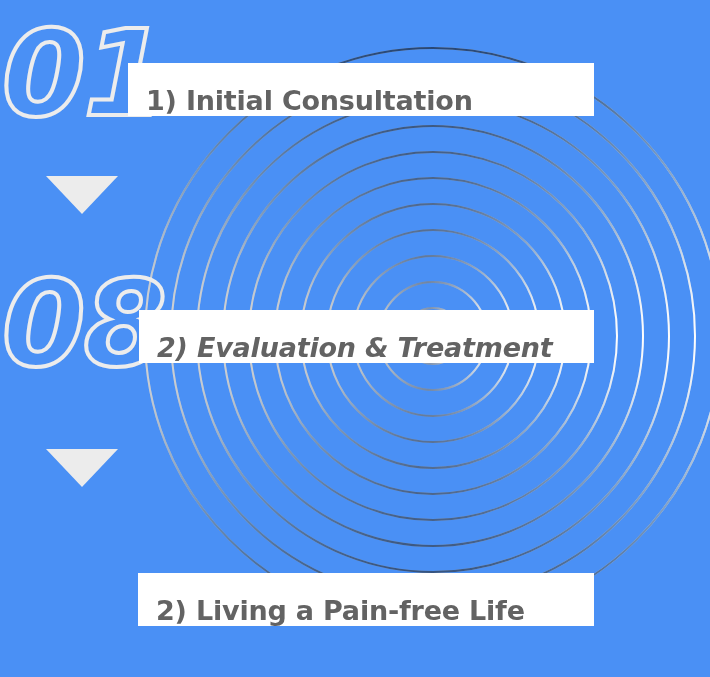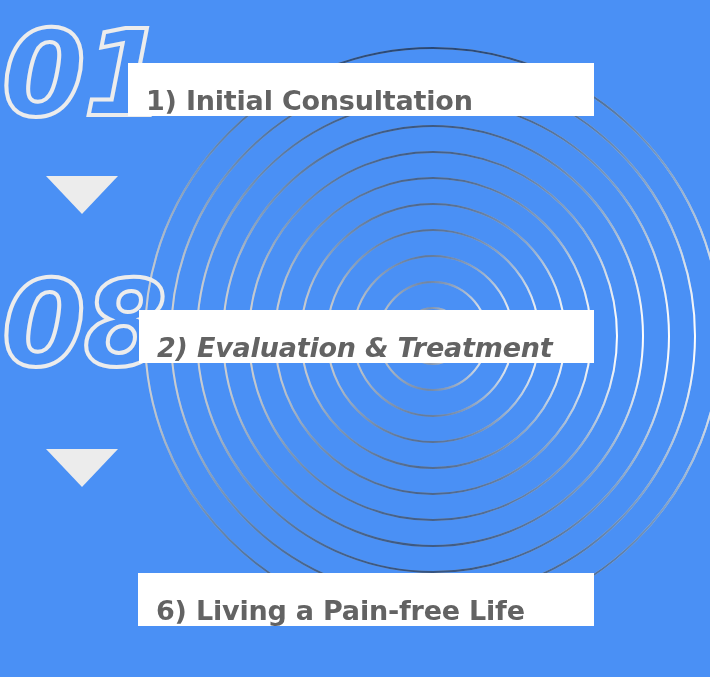--- a/index.html
+++ b/index.html
@@ -151,16 +151,16 @@
   <div class="numeral numeral-02">08</div>
 
   <div class="label-pill pill-2">
     <span class="label-text">2) Evaluation &amp; Treatment</span>
   </div>
 
   <div class="arrow arrow-2"></div>
 
 
   <div class="label-pill pill-3">
-    <span class="label-text">6) Living a Pain-free Life</span>
+    <span class="label-text">2) Living a Pain-free Life</span>
   </div>
 
 </div>
 
 </body></html>

